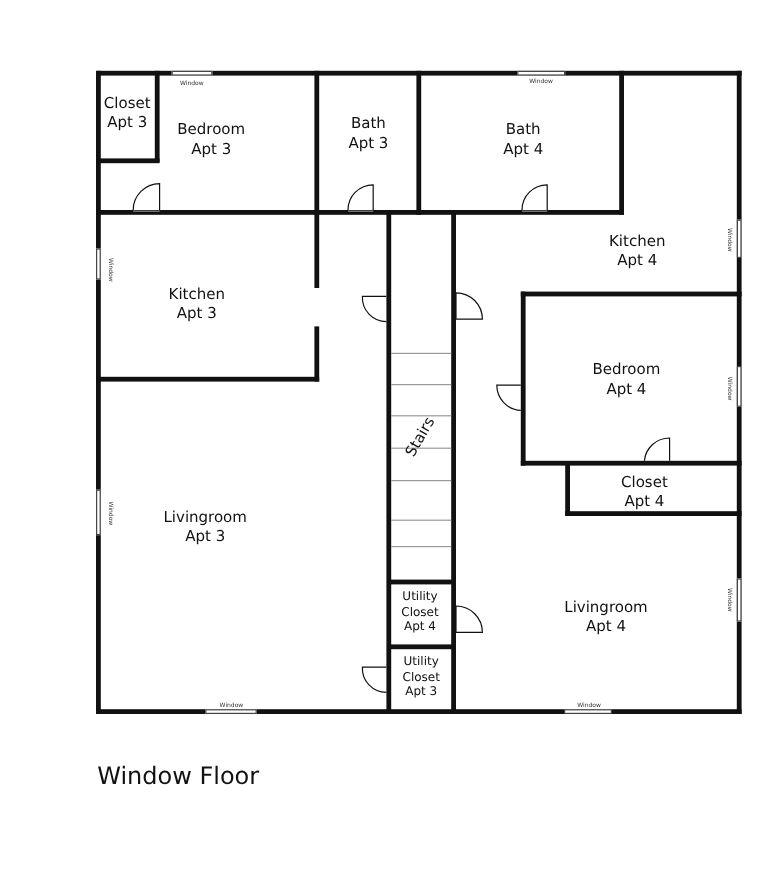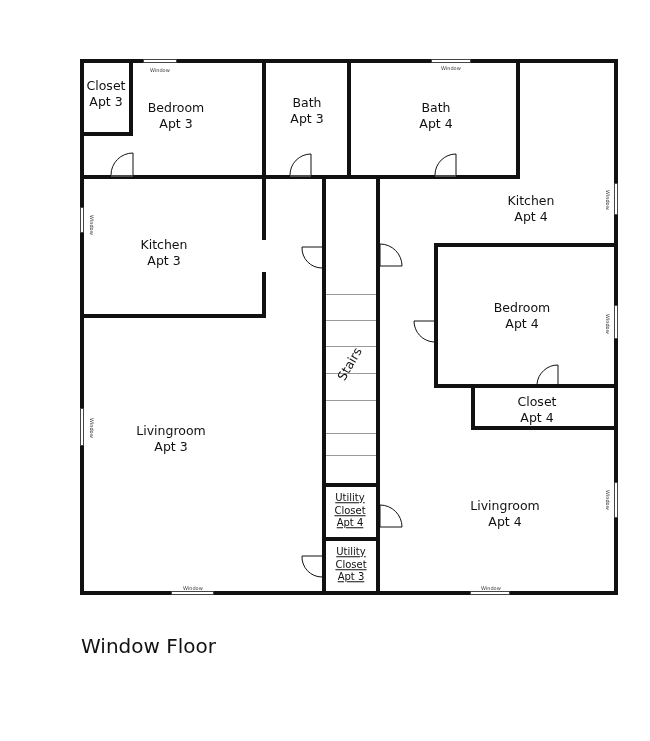--- a/index.html
+++ b/index.html
@@ -1,20 +1,20 @@
 <!DOCTYPE html>
 <html><head>
 <meta charset="utf-8">
 <style>
   html, body { margin:0; padding:0; background:#ffffff; }
   body { width:650px; height:741px; position:relative; overflow:hidden; font-family:"DejaVu Sans", sans-serif; color:#111; }
   .plan { position:absolute; left:0; top:0; width:560px; height:741px; }
   .wall { position:absolute; background:#111; }
   .label { position:absolute; text-align:center; font-size:12.5px; line-height:16px; color:#111; transform:translate(-50%,-50%); white-space:nowrap; }
-  .label.small { font-size:10px; line-height:12.5px;text-decoration:underline; }
+  .label.small { font-size:10px; line-height:12.5px; }
   .window-h { position:absolute; height:4px; background:#fff; border:1px solid #444; box-sizing:border-box; }
   .window-v { position:absolute; width:4px; background:#fff; border:1px solid #444; box-sizing:border-box; }
   .wintext { position:absolute; font-size:5px; color:#333; white-space:nowrap; }
   .wintext.v { transform:rotate(90deg); transform-origin:left top; }
   .step { position:absolute; height:1px; background:#999; }
   .title { position:absolute; left:81px; top:634px; font-size:20px; color:#111; }
   svg.doors { position:absolute; left:0; top:0; }
 </style>
 </head>
 <body>

